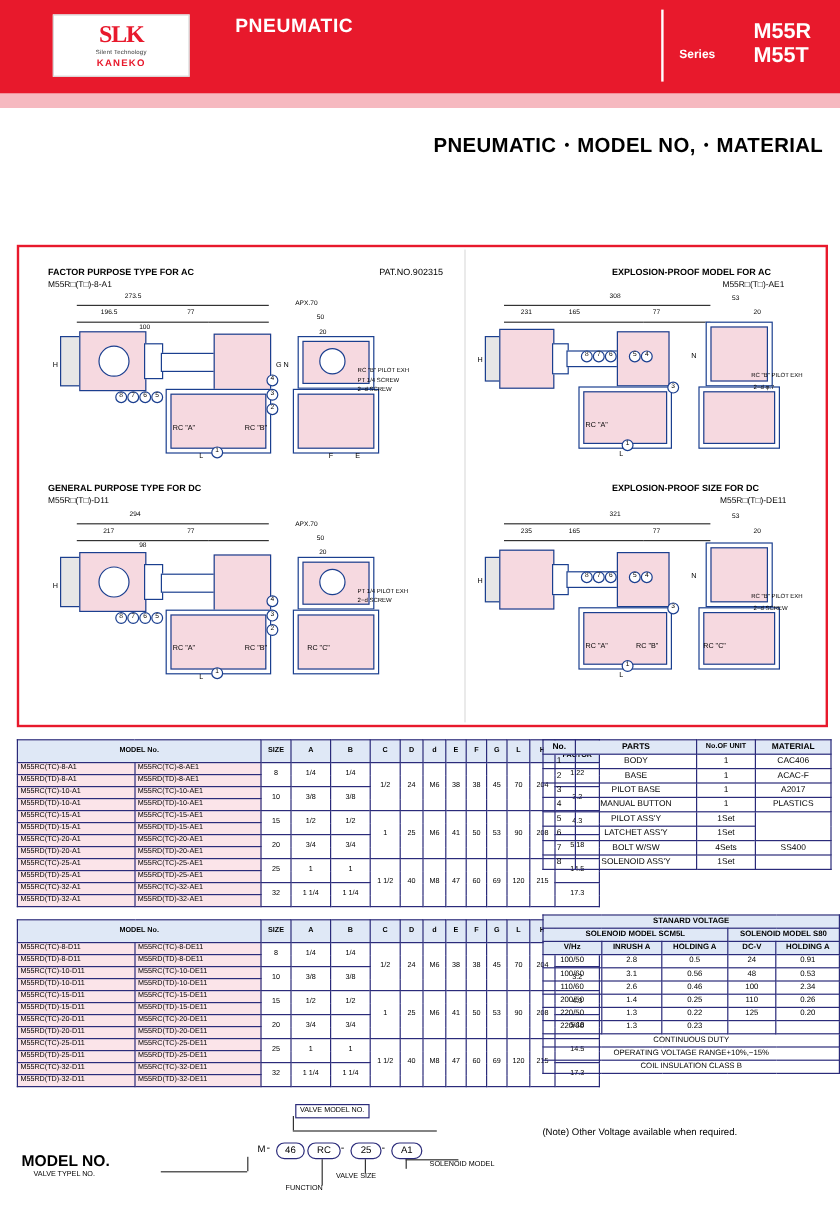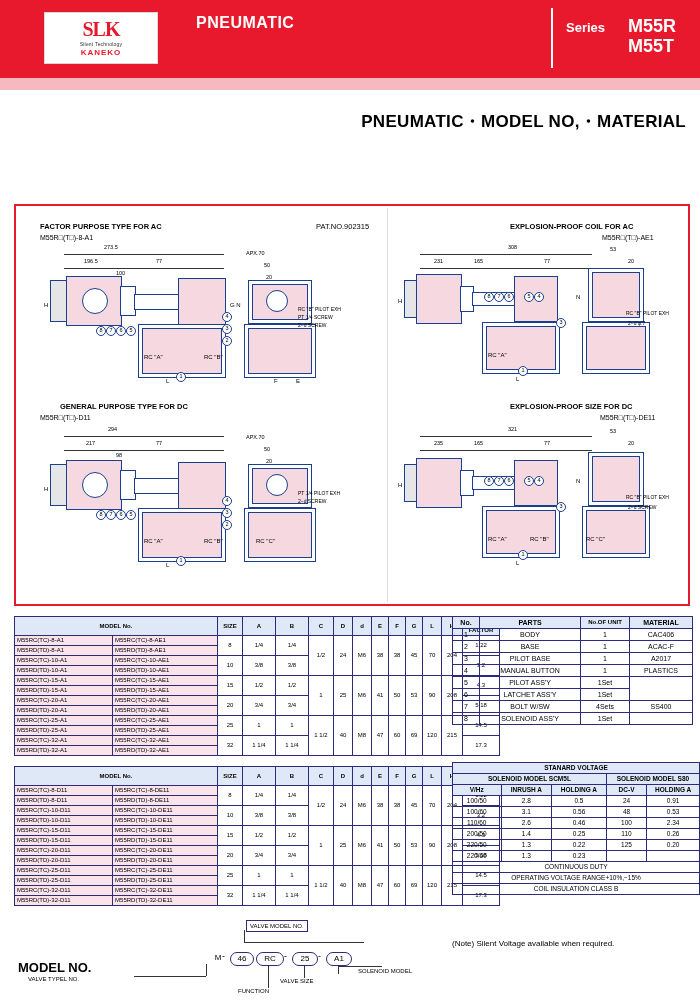--- a/index.html
+++ b/index.html
@@ -29,21 +29,21 @@
   .logo-name{font-size:8px;font-weight:bold;color:#e8192c;letter-spacing:1px;margin-top:1px;}
   .hdr-t1{
     position:absolute;left:196px;top:14px;
     font-size:16px;font-weight:bold;color:#fff;letter-spacing:.5px;
   }
   .hdr-t2{
     position:absolute;left:196px;top:34px;
     font-size:24px;font-weight:bold;color:#fff;letter-spacing:.3px;
   }
   .hdr-div{position:absolute;left:551px;top:8px;width:2px;height:60px;background:#fff;}
-  .hdr-series{position:absolute;left:566px;top:20px;font-size:13px;color:#fff;font-weight:bold;}
+  .hdr-series{position:absolute;left:566px;top:40px;font-size:10px;color:#fff;font-weight:bold;}
   .hdr-models{position:absolute;left:628px;top:16px;font-size:18px;color:#fff;font-weight:bold;line-height:20px;}
   .hdr-strip{position:absolute;left:0;top:78px;width:700px;height:12px;background:#f6b9c0;}
 
   .subtitle{
     position:absolute;right:14px;top:110px;
     font-size:17px;font-weight:bold;letter-spacing:.3px;
   }
 
   
   .panel{
@@ -177,21 +177,21 @@
     <div class="num" style="left:80px;top:120px;">8</div>
     <div class="num" style="left:90px;top:120px;">7</div>
     <div class="num" style="left:100px;top:120px;">6</div>
     <div class="num" style="left:110px;top:120px;">5</div>
     <div class="num" style="left:206px;top:106px;">4</div>
     <div class="num" style="left:206px;top:118px;">3</div>
     <div class="num" style="left:206px;top:130px;">2</div>
     <div class="num" style="left:160px;top:166px;">1</div>
   </div>
 
-  <div class="cap" style="left:494px;top:16px;">EXPLOSION-PROOF  COIL FOR AC</div>
+  <div class="cap" style="left:494px;top:16px;">EXPLOSION-PROOF  MODEL FOR AC</div>
   <div class="capsm" style="left:586px;top:28px;">M55R□(T□)-AE1</div>
 
   <div class="fig">
     <div class="dimt" style="left:492px;top:38px;">308</div>
     <div class="lnk" style="left:404px;top:48px;width:172px;height:1px;"></div>
     <div class="dimt" style="left:418px;top:52px;">231</div>
     <div class="dimt" style="left:458px;top:52px;">165</div>
     <div class="dimt" style="left:528px;top:52px;">77</div>
     <div class="dimt" style="left:594px;top:40px;">53</div>
     <div class="dimt" style="left:612px;top:52px;">20</div>
@@ -219,21 +219,21 @@
     <div class="lbl" style="left:612px;top:114px;font-size:5px;">2−d φ.7</div>
     <div class="num" style="left:468px;top:86px;">8</div>
     <div class="num" style="left:478px;top:86px;">7</div>
     <div class="num" style="left:488px;top:86px;">6</div>
     <div class="num" style="left:508px;top:86px;">5</div>
     <div class="num" style="left:518px;top:86px;">4</div>
     <div class="num" style="left:540px;top:112px;">3</div>
     <div class="num" style="left:502px;top:160px;">1</div>
   </div>
 
-  <div class="cap" style="left:24px;top:196px;margin-left:20px;">GENERAL PURPOSE TYPE FOR DC</div>
+  <div class="cap" style="left:24px;top:196px;">GENERAL PURPOSE TYPE FOR DC</div>
   <div class="capsm" style="left:24px;top:208px;">M55R□(T□)-D11</div>
 
   <div class="fig">
     <div class="dimt" style="left:92px;top:220px;">294</div>
     <div class="lnk" style="left:48px;top:230px;width:160px;height:1px;"></div>
     <div class="dimt" style="left:70px;top:234px;">217</div>
     <div class="dimt" style="left:140px;top:234px;">77</div>
     <div class="dimt" style="left:100px;top:246px;">98</div>
     <div class="dimt" style="left:230px;top:228px;">APX.70</div>
     <div class="dimt" style="left:248px;top:240px;">50</div>
@@ -680,21 +680,21 @@
     <tr>
       <td colspan="5">OPERATING VOLTAGE RANGE+10%,−15%</td>
     </tr>
     <tr>
       <td colspan="5">COIL INSULATION CLASS B</td>
     </tr>
   </tbody>
 </table>
 
 <div class="note">
-  <span>(Note)  Silent Voltage available when required.</span>
+  <span>(Note)  Other Voltage available when required.</span>
 </div>
 
 <div class="mdlblk">
   <div class="vmodelbox" style="left:232px;top:0px;">VALVE MODEL NO.</div>
   <div class="lnk" style="left:230px;top:10px;width:1px;height:12px;"></div>
   <div class="lnk" style="left:230px;top:22px;width:120px;height:1px;"></div>
 
   <div class="big">MODEL NO.</div>
   <div class="mlbl" style="left:14px;top:56px;">VALVE TYPEL NO.</div>
 

